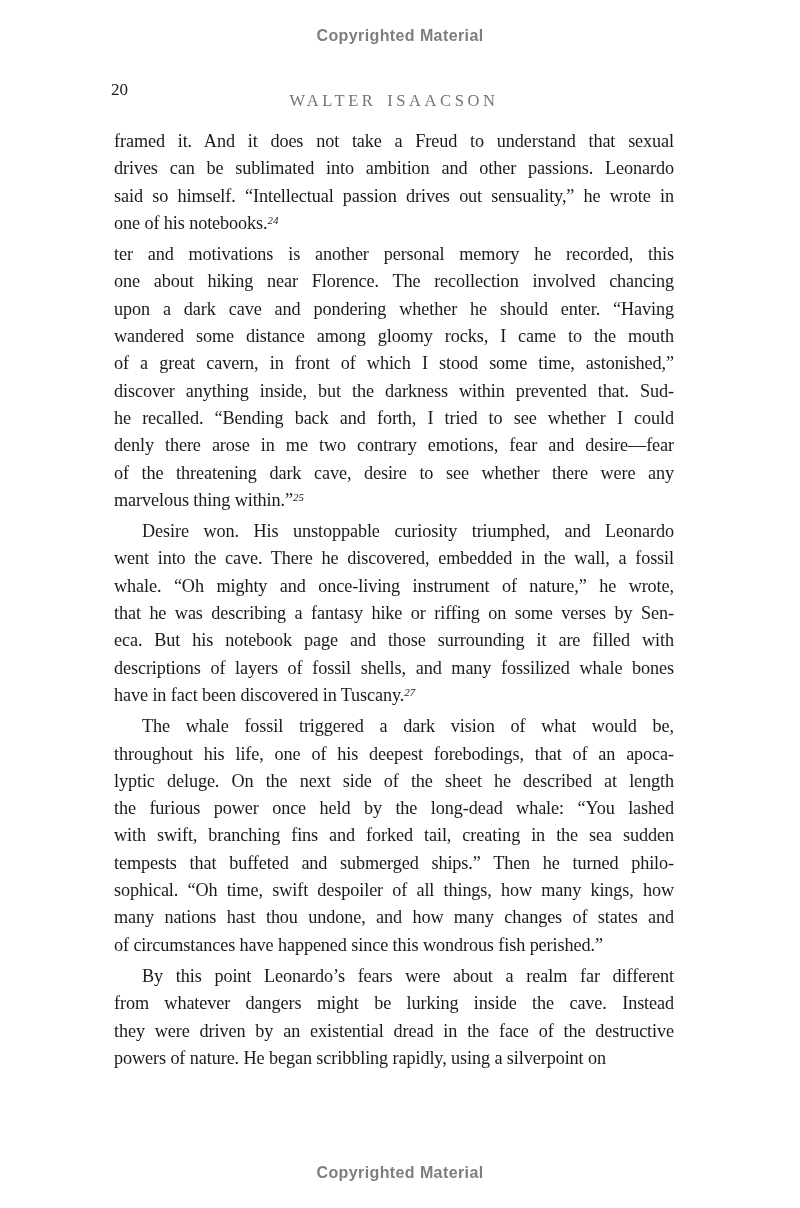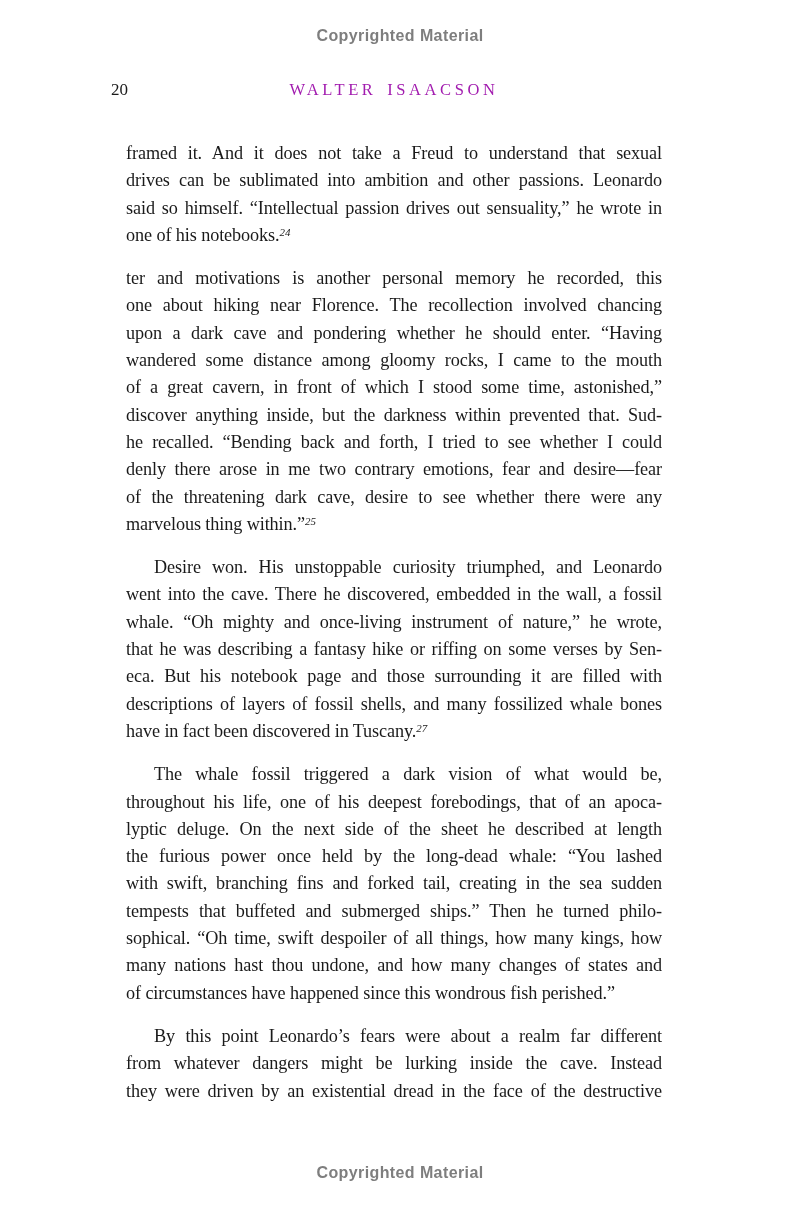--- a/index.html
+++ b/index.html
@@ -28,34 +28,34 @@
   .copyright.bottom{top:1164px;}
   .page-header{
     position:absolute;top:80px;left:110px;width:568px;height:20px;
     color:var(--text);
   }
   .page-number{
     position:absolute;left:1px;top:0;
     font-size:17px;
   }
   .running-header{
-    position:absolute;left:0;right:0;top:0;
+    position:absolute;left:0;right:0;top:11px;
     text-align:center;
     font-size:16.5px;
     letter-spacing:3.6px;
     word-spacing:3px;
-    color:#a21caf;
+    color:#737373;
   }
   .body-text{
     position:absolute;top:124px;left:110px;width:568px;
     font-size:18.2px;
     line-height:27.3px;
     color:var(--text);
   }
-  .para{margin:16px;padding:0;}
+  .para{margin:4px;padding:0;}
   .line{
     text-align:justify;
     text-align-last:justify;
     letter-spacing:-0.1px;
   }
   .line.last{
     text-align-last:left;
   }
   .line.indent{
     text-indent:28px;
@@ -118,18 +118,19 @@
         <div class="line">with swift, branching fins and forked tail, creating in the sea sudden</div>
         <div class="line">tempests that buffeted and submerged ships.” Then he turned philo-</div>
         <div class="line">sophical. “Oh time, swift despoiler of all things, how many kings, how</div>
         <div class="line">many nations hast thou undone, and how many changes of states and</div>
         <div class="line last">of circumstances have happened since this wondrous fish perished.”</div>
       </div>
       <div class="para">
         <div class="line indent">By this point Leonardo’s fears were about a realm far different</div>
         <div class="line">from whatever dangers might be lurking inside the cave. Instead</div>
         <div class="line">they were driven by an existential dread in the face of the destructive</div>
+        <div class="line last">powers of nature. He began scribbling rapidly, using a silverpoint on</div>
       </div>
     </div>
 
   <div class="copyright bottom">Copyrighted Material</div>
 
 </div>
 
 </body></html>

